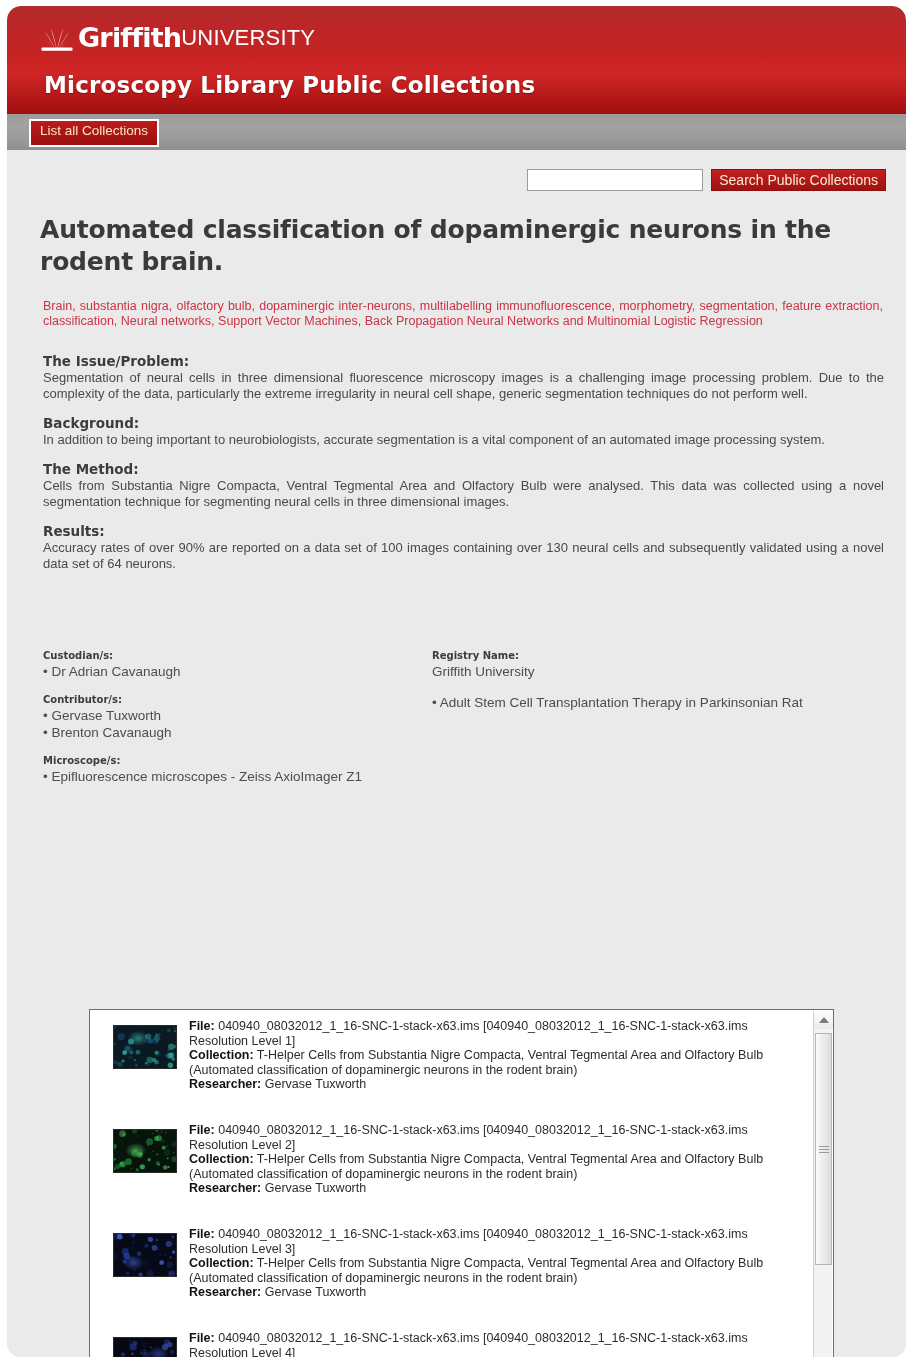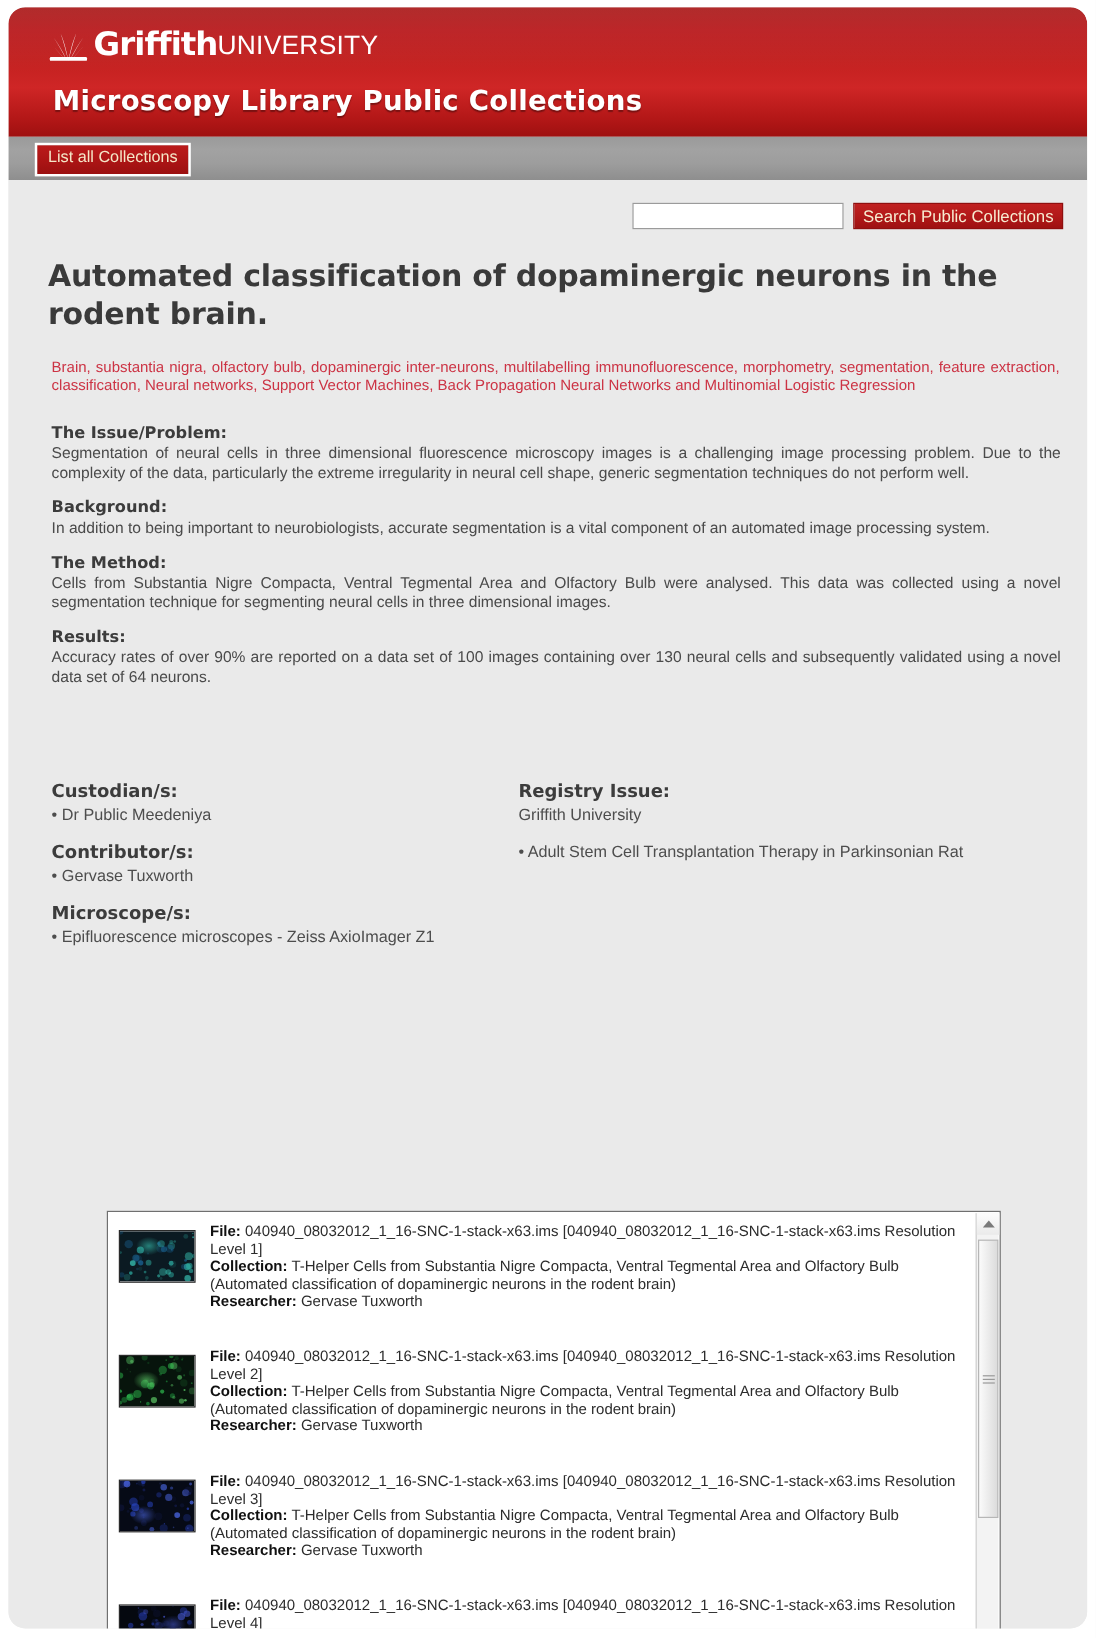--- a/index.html
+++ b/index.html
@@ -187,21 +187,21 @@
     position: absolute;
     left: 36px; top: 500px;
     width: 841px;
   }
   .meta-col { position: absolute; top: 0; }
   .meta-left { left: 0; width: 380px; }
   .meta-right { left: 389px; width: 450px; }
   .meta-grp { margin-bottom: 14px; }
   .meta-grp h4 {
     margin: 0 0 2px 0;
-    font-size: 15px;
+    font-size: 10px;
     font-weight: bold;
     color: #3c3c3c;
     font-family: "DejaVu Sans", "Liberation Sans", sans-serif;
   }
   .meta-grp ul { margin: 0; padding: 0; list-style: none; }
   .meta-grp li, .meta-grp .plain {
     font-size: 13.5px;
     line-height: 17px;
     color: #4d4d4d;
     font-family: "Liberation Sans", "DejaVu Sans", sans-serif;
@@ -219,21 +219,21 @@
   }
   .panel-inner {
     position: absolute;
     left: 1px; top: 1px;
     width: 724px; height: 417px;
     overflow: hidden;
     background: #ffffff;
   }
   .result {
     display: flex;
-    padding: 8px 0 0 8px;
+    padding: 8px 0 0 22px;
     height: 104px;
   }
   .thumb {
     width: 64px; height: 44px;
     flex: 0 0 64px;
     border: 1px solid #2a2a2a;
     margin-top: 6px;
     margin-right: 12px;
     display: block;
   }
@@ -336,39 +336,40 @@
           <h3>Results:</h3>
           <p>Accuracy rates of over 90% are reported on a data set of 100 images containing over 130 neural cells and subsequently validated using a novel data set of 64 neurons.</p>
         </div>
       </div>
 
       <div class="meta">
         <div class="meta-col meta-left">
             <div class="meta-grp">
               <h4>Custodian/s:</h4>
               <ul>
-                <li>Dr Public Meedeniya</li>
+                <li>Dr Adrian Cavanaugh</li>
               </ul>
             </div>
             <div class="meta-grp">
               <h4>Contributor/s:</h4>
               <ul>
                 <li>Gervase Tuxworth</li>
+                <li>Brenton Cavanaugh</li>
               </ul>
             </div>
             <div class="meta-grp">
               <h4>Microscope/s:</h4>
               <ul>
                 <li>Epifluorescence microscopes - Zeiss AxioImager Z1</li>
               </ul>
             </div>
           </div>
         <div class="meta-col meta-right">
             <div class="meta-grp">
-              <h4>Registry Issue:</h4>
+              <h4>Registry Name:</h4>
               <div class="plain">Griffith University</div>
             </div>
             <div class="meta-grp">
               <ul>
                 <li>Adult Stem Cell Transplantation Therapy in Parkinsonian Rat</li>
               </ul>
             </div>
           </div>
       </div>
 

